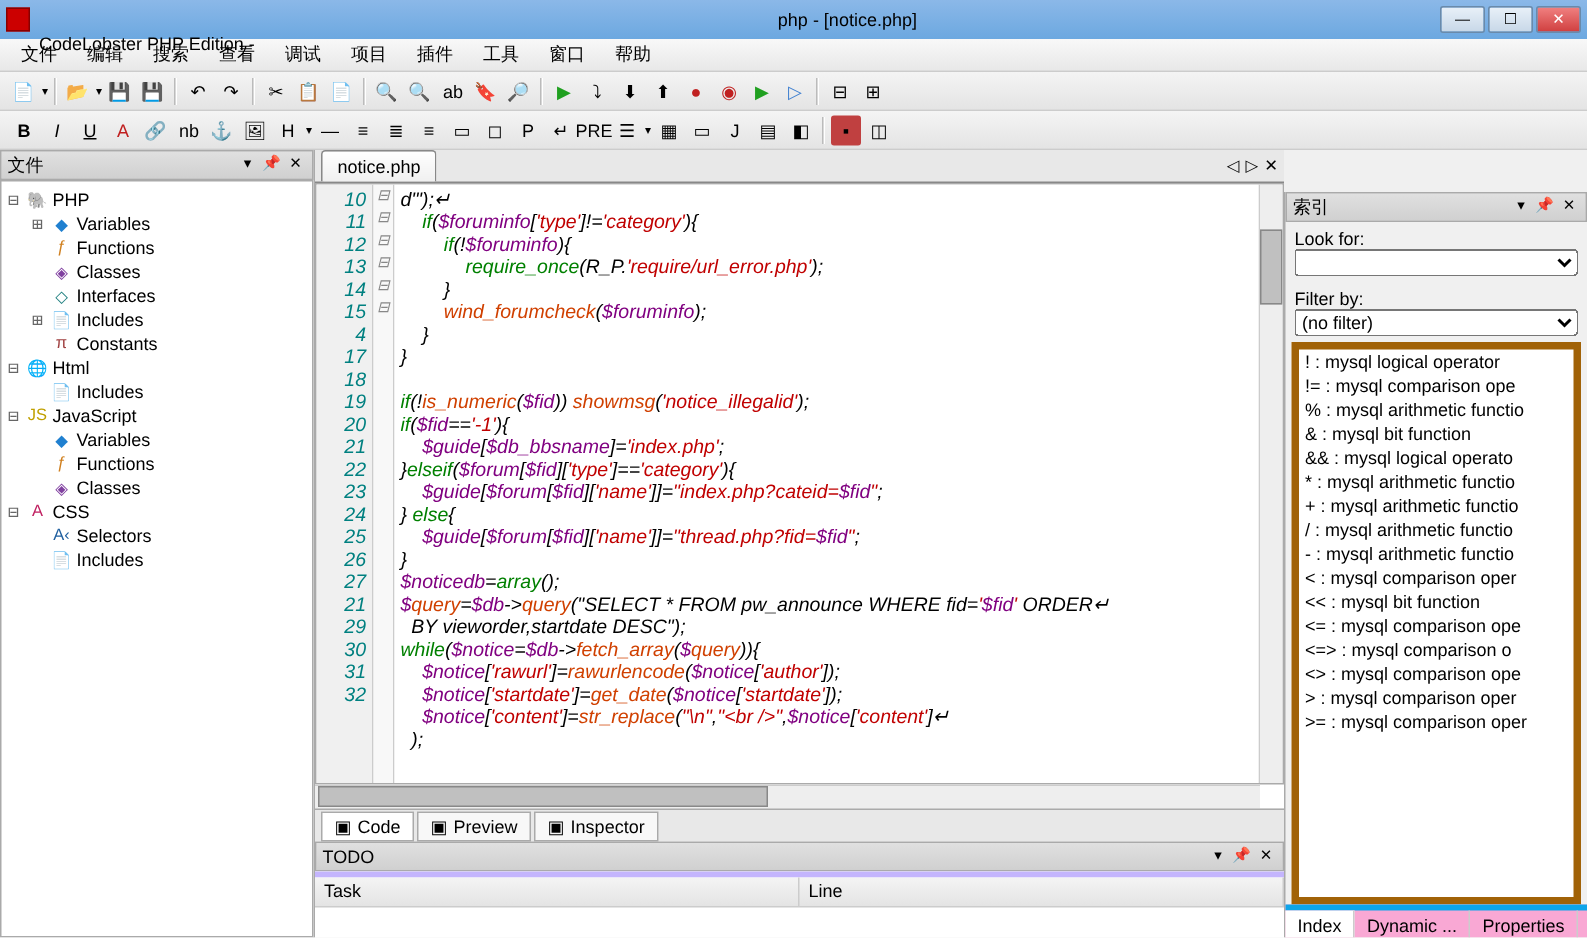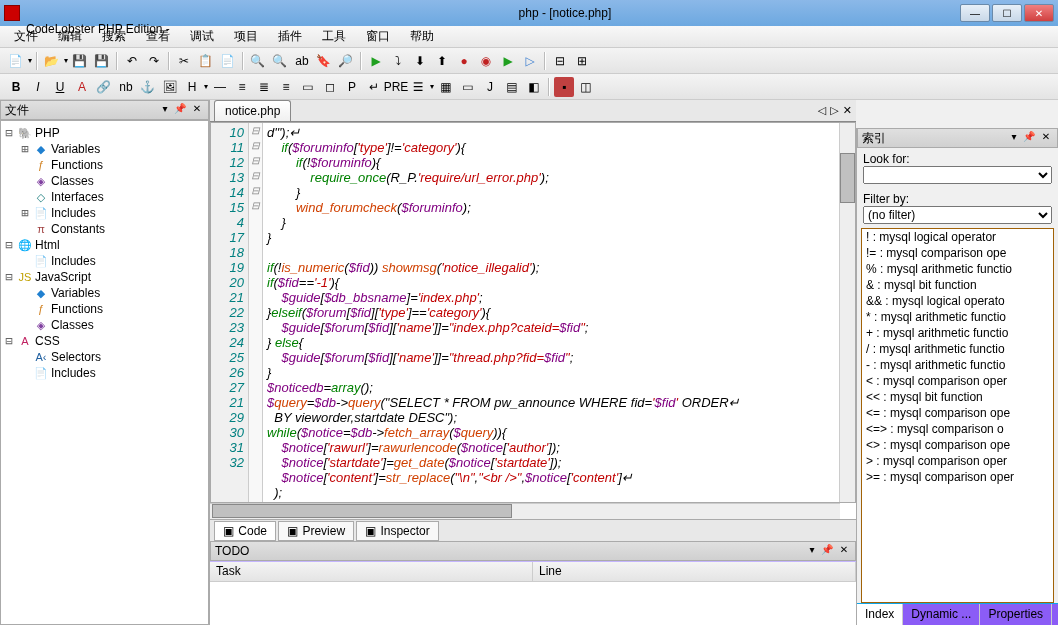--- a/index.html
+++ b/index.html
@@ -48,30 +48,30 @@
 .kw-func { color:#d04000; }
 .kw-green { color:#008000; }
 .scrollbar-v { width:16px; background:#eee; border-left:1px solid #ccc; }
 .scrollbar-h { height:16px; background:#eee; border-top:1px solid #ccc; }
 .thumb { background:#c0c0c0; border:1px solid #888; }
 
 .bottom-tabs { height:22px; background:#e8e8e8; display:flex; align-items:center; border-top:1px solid #aaa; padding:0 4px; gap:2px; }
 .btab { padding:2px 8px; border:1px solid #aaa; background:#f8f8f8; display:flex; align-items:center; gap:4px; font-size:12px; cursor:pointer; }
 .btab.active { background:#fff; }
 
-.todo { height:64px; border-top:1px solid #c4b5fd; background:#fff; display:flex; flex-direction:column; }
+.todo { height:44px; border-top:4px solid #c4b5fd; background:#fff; display:flex; flex-direction:column; }
 .todo-cols { display:flex; height:20px; background:linear-gradient(#f4f4f4,#e4e4e4); border-bottom:1px solid #ccc; }
 .todo-col { flex:1; padding:2px 6px; border-right:1px solid #ccc; font-size:12px; }
 
 .right { width:202px; border-left:1px solid #aaa; display:flex; flex-direction:column;margin-top:28px; }
 .right .form-row { padding:4px 6px; font-size:12px; }
 .right select, .right input { width:100%; font-size:12px; }
-.right .list { flex:1; background:#fff; border:1px solid #a16207; overflow-y:scroll; font-size:12px; margin:0 4px; }
+.right .list { flex:1; background:#fff; border:5px solid #a16207; overflow-y:scroll; font-size:12px; margin:0 4px; }
 .right .list-item { padding:1px 4px; white-space:nowrap; cursor:pointer; }
-.right-bottom-tabs { height:22px; display:flex; background:#8b5cf6; border-top:1px solid #0ea5e9; }
+.right-bottom-tabs { height:22px; display:flex; background:#f9a8d4; border-top:4px solid #0ea5e9; }
 .rtab { padding:3px 8px; border-right:1px solid #ccc; font-size:12px; cursor:pointer; }
 .rtab.active { background:#fff; }
 
 .icon-php { color:#4060c0; font-weight:bold; }
 .icon-var { color:#2080d0; }
 .icon-func { color:#d08020; }
 .icon-class { color:#8040a0; }
 .icon-intf { color:#208080; }
 .icon-inc { color:#808040; }
 .icon-const { color:#a04040; }

